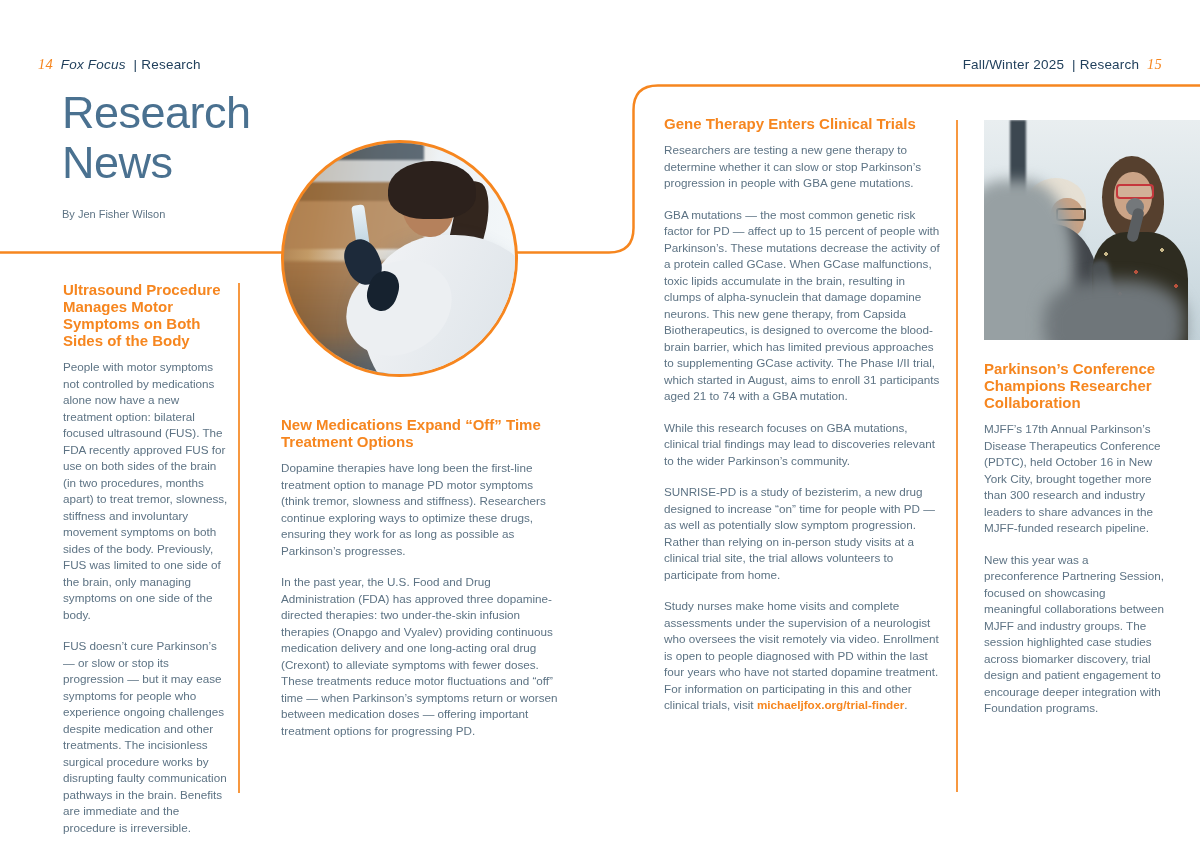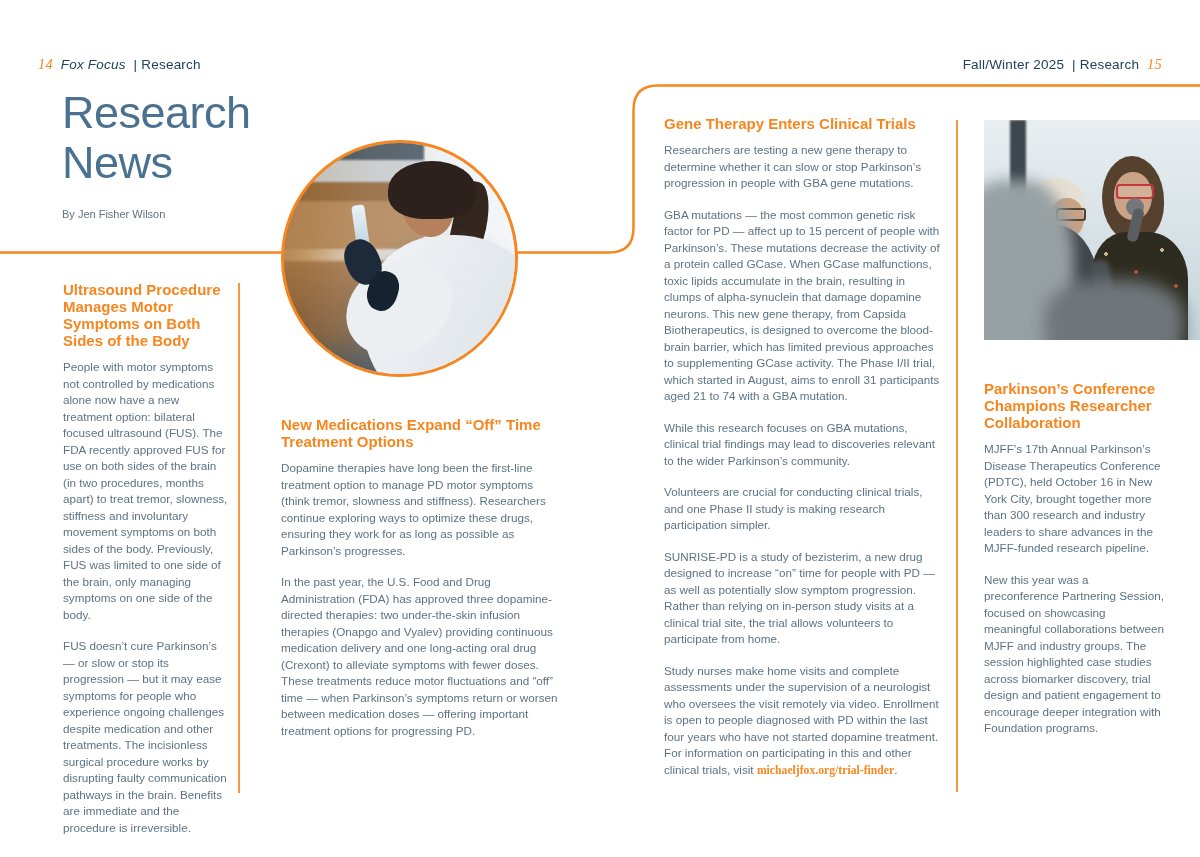--- a/index.html
+++ b/index.html
@@ -23,22 +23,22 @@
   .vrule-2{left:956px;top:120px;height:672px;}
   
   .col{position:absolute;font-size:11.7px;line-height:16.5px;color:#5d7384;}
   .col h2{font-size:15px;line-height:17px;color:#f6861f;margin:0 0 10px 0;font-weight:700;}
   .col p{margin:0 0 15px 0;}
   .col p:last-child{margin-bottom:0;}
   .col h2.later{margin-top:26px;}
   .col-1{left:63px;top:281px;width:168px;}
   .col-2{left:281px;top:416px;width:280px;}
   .col-3{left:664px;top:115px;width:276px;}
-  .col-4{left:984px;top:380px;width:180px;}
-  a.link{color:#f6861f;font-weight:700;text-decoration:none;cursor:pointer;font-family:Liberation Serif, serif;}
+  .col-4{left:984px;top:360px;width:180px;}
+  a.link{color:#f6861f;font-weight:700;text-decoration:none;cursor:pointer;}
   
   .circle-photo{position:absolute;left:281px;top:140px;width:231px;height:231px;border-radius:50%;
     border:3px solid #f6861f;overflow:hidden;
     background:linear-gradient(100deg,#a8794a 0%,#c29a66 16%,#ded3c2 34%,#eef2f5 58%,#f4f8fa 100%);}
   .circle-photo *{position:absolute;}
   .lab-shelf{left:-10px;top:-14px;width:150px;height:120px;
     background:linear-gradient(180deg,#3a4a58 0 26%,#c7cdd2 26% 44%,#8b5f33 44% 60%,#b08050 60% 100%);
     opacity:.8;filter:blur(1px);}
   .lab-clutter{left:-6px;top:118px;width:110px;height:130px;
     background:linear-gradient(180deg,#9b6a3c,#6e4a28 55%,#24303a 85%);opacity:.75;filter:blur(1.5px);}
@@ -144,21 +144,20 @@
     <h2>New Medications Expand “Off” Time Treatment Options</h2>
     <p>Dopamine therapies have long been the first-line treatment option to manage PD motor symptoms (think tremor, slowness and stiffness). Researchers continue exploring ways to optimize these drugs, ensuring they work for as long as possible as Parkinson’s progresses.</p>
     <p>In the past year, the U.S. Food and Drug Administration (FDA) has approved three dopamine-directed therapies: two under-the-skin infusion therapies (Onapgo and Vyalev) providing continuous medication delivery and one long-acting oral drug (Crexont) to alleviate symptoms with fewer doses. These treatments reduce motor fluctuations and “off” time — when Parkinson’s symptoms return or worsen between medication doses — offering important treatment options for progressing PD.</p>
   </div>
 
   <div class="col col-3">
     <h2>Gene Therapy Enters Clinical Trials</h2>
     <p>Researchers are testing a new gene therapy to determine whether it can slow or stop Parkinson’s progression in people with GBA gene mutations.</p>
     <p>GBA mutations — the most common genetic risk factor for PD — affect up to 15 percent of people with Parkinson’s. These mutations decrease the activity of a protein called GCase. When GCase malfunctions, toxic lipids accumulate in the brain, resulting in clumps of alpha-synuclein that damage dopamine neurons. This new gene therapy, from Capsida Biotherapeutics, is designed to overcome the blood-brain barrier, which has limited previous approaches to supplementing GCase activity. The Phase I/II trial, which started in August, aims to enroll 31 participants aged 21 to 74 with a GBA mutation.</p>
     <p>While this research focuses on GBA mutations, clinical trial findings may lead to discoveries relevant to the wider Parkinson’s community.</p>
-    <p>Volunteers are crucial for conducting clinical trials, and one Phase II study is making research participation simpler.</p>
     <p>SUNRISE-PD is a study of bezisterim, a new drug designed to increase “on” time for people with PD — as well as potentially slow symptom progression. Rather than relying on in-person study visits at a clinical trial site, the trial allows volunteers to participate from home.</p>
     <p><span>Study nurses make home visits and complete assessments under the supervision of a neurologist who oversees the visit remotely via video. Enrollment is open to people diagnosed with PD within the last four years who have not started dopamine treatment. For information on participating in this and other clinical trials, visit </span><a class="link">michaeljfox.org/trial-finder</a><span>.</span></p>
   </div>
 
   <div class="col col-4">
     <h2>Parkinson’s Conference Champions Researcher Collaboration</h2>
     <p>MJFF’s 17th Annual Parkinson’s Disease Therapeutics Conference (PDTC), held October 16 in New York City, brought together more than 300 research and industry leaders to share advances in the MJFF-funded research pipeline.</p>
     <p>New this year was a preconference Partnering Session, focused on showcasing meaningful collaborations between MJFF and industry groups. The session highlighted case studies across biomarker discovery, trial design and patient engagement to encourage deeper integration with Foundation programs.</p>
   </div>
 

